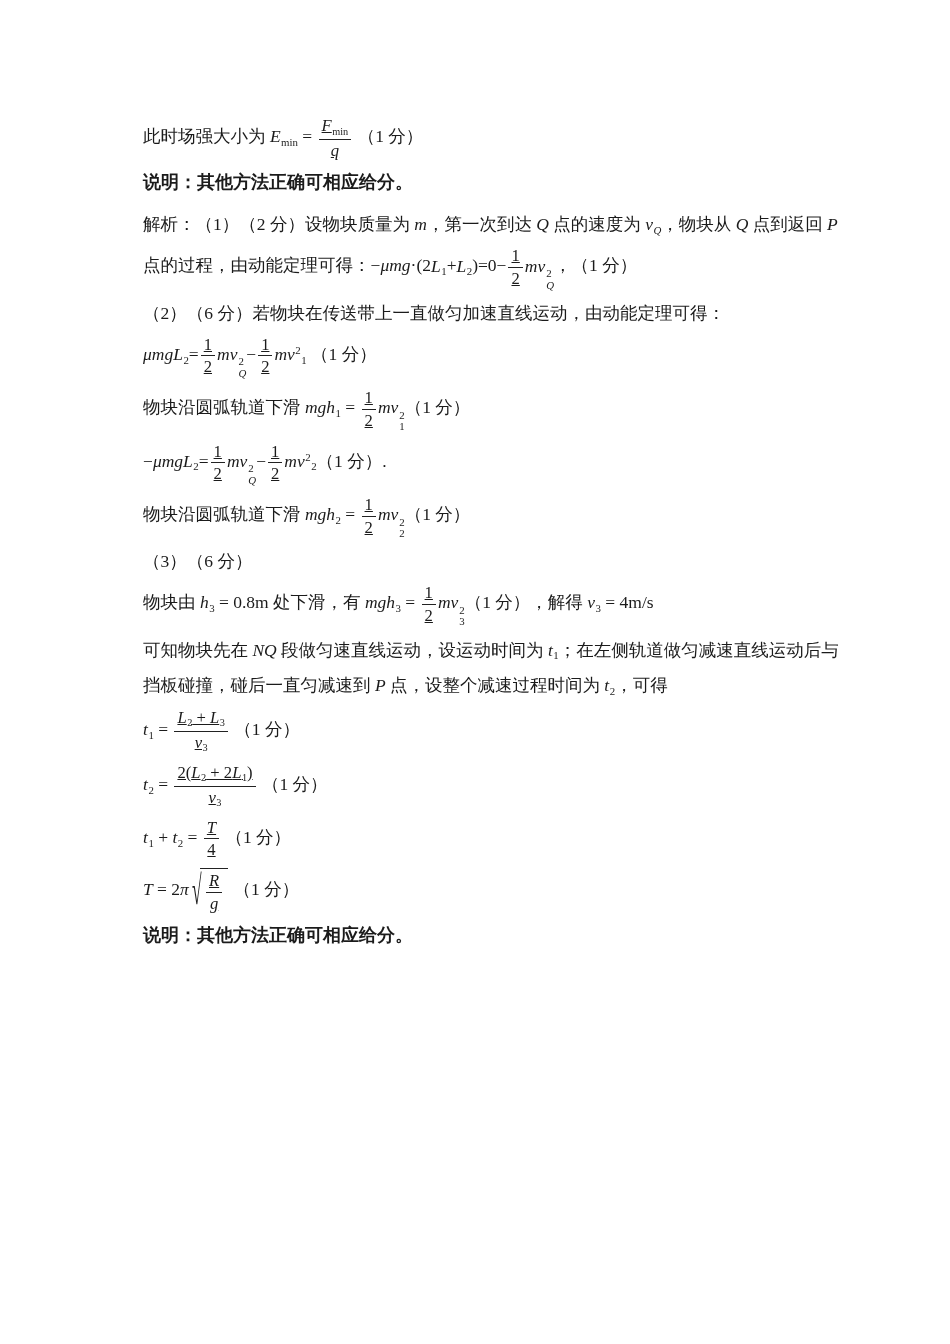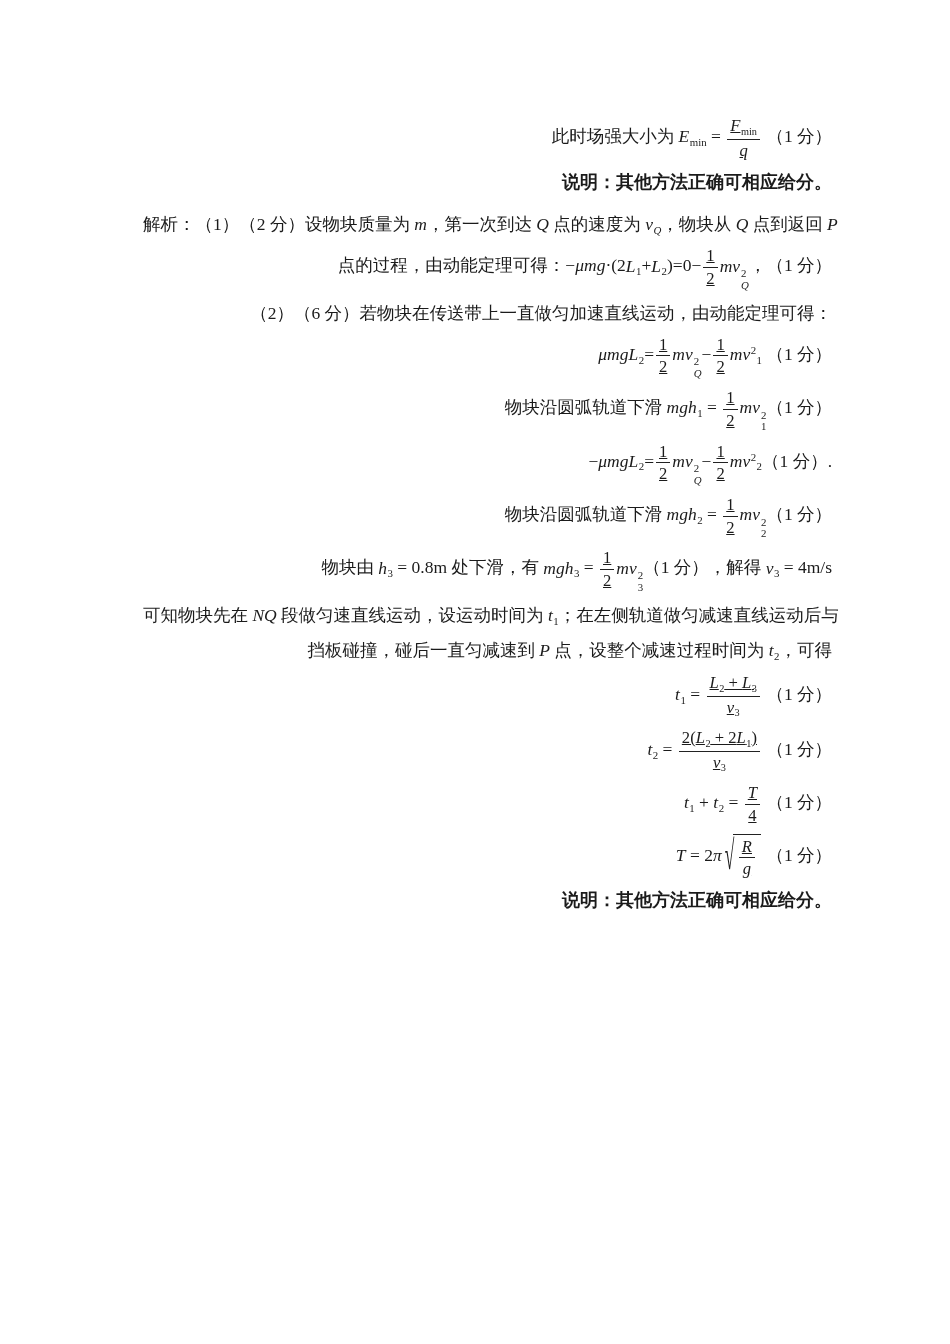--- a/index.html
+++ b/index.html
@@ -2,21 +2,21 @@
 <html><head>
 <meta charset="utf-8">
 <style>
   html,body{margin:0;padding:0;}
   body{
     width:950px;height:1344px;overflow:hidden;
     background:#ffffff;color:#1b1b1b;
     font-family:"Liberation Serif","DejaVu Serif",serif;
   }
   .page{box-sizing:border-box;width:950px;height:1344px;padding:116px 118px 40px 143px;}
-  .ln{font-size:17.5px;line-height:1.5;margin:0 0 8.5px 0;white-space:nowrap;text-align:right;}
+  .ln{font-size:17.5px;line-height:1.5;margin:0 0 8.5px 0;white-space:nowrap;}
   .ln.note{
     font-family:"Liberation Sans","DejaVu Sans",sans-serif;
     font-weight:700;font-size:18px;
     margin-top:2px;margin-bottom:15px;
   }
   .ln.qhead{margin-top:6px;}
   .tx{font-style:normal;}
   .mv{white-space:nowrap;}
   .it{font-style:italic;}
   .sub{font-size:0.62em;vertical-align:-0.35em;margin-left:0.5px;}
@@ -77,20 +77,21 @@
           <span class="num"><span class="tx">1</span></span>
           <span class="den"><span class="tx">2</span></span>
         </span><span class="mv"><span class="it">mv</span><span class="sup">2</span><span class="sub">2</span></span><span class="tx">（1 分）.</span></div>
       <div class="ln"><span class="tx">物块沿圆弧轨道下滑 </span><span class="mv"><span class="it">mgh</span><span class="sub">2</span></span><span class="tx"> = </span><span class="frac">
           <span class="num"><span class="tx">1</span></span>
           <span class="den"><span class="tx">2</span></span>
         </span><span class="mv"><span class="it">mv</span><span class="ss">
             <span>2</span>
             <span>2</span>
           </span></span><span class="tx">（1 分）</span></div>
+      <div class="ln"><span class="tx">（3）（6 分）</span></div>
       <div class="ln"><span class="tx">物块由 </span><span class="mv"><span class="it">h</span><span class="sub">3</span></span><span class="tx"> = 0.8m 处下滑，有 </span><span class="mv"><span class="it">mgh</span><span class="sub">3</span></span><span class="tx"> = </span><span class="frac">
           <span class="num"><span class="tx">1</span></span>
           <span class="den"><span class="tx">2</span></span>
         </span><span class="mv"><span class="it">mv</span><span class="ss">
             <span>2</span>
             <span>3</span>
           </span></span><span class="tx">（1 分），解得 </span><span class="mv"><span class="it">v</span><span class="sub">3</span></span><span class="tx"> = 4m/s</span></div>
       <div class="ln"><span class="tx">可知物块先在 </span><span class="mv"><span class="it">NQ</span></span><span class="tx"> 段做匀速直线运动，设运动时间为 </span><span class="mv"><span class="it">t</span><span class="sub">1</span></span><span class="tx">；在左侧轨道做匀减速直线运动后与</span></div>
       <div class="ln"><span class="tx">挡板碰撞，碰后一直匀减速到 </span><span class="mv"><span class="it">P</span></span><span class="tx"> 点，设整个减速过程时间为 </span><span class="mv"><span class="it">t</span><span class="sub">2</span></span><span class="tx">，可得</span></div>
       <div class="ln"><span class="mv"><span class="it">t</span><span class="sub">1</span></span><span class="tx"> = </span><span class="frac">

